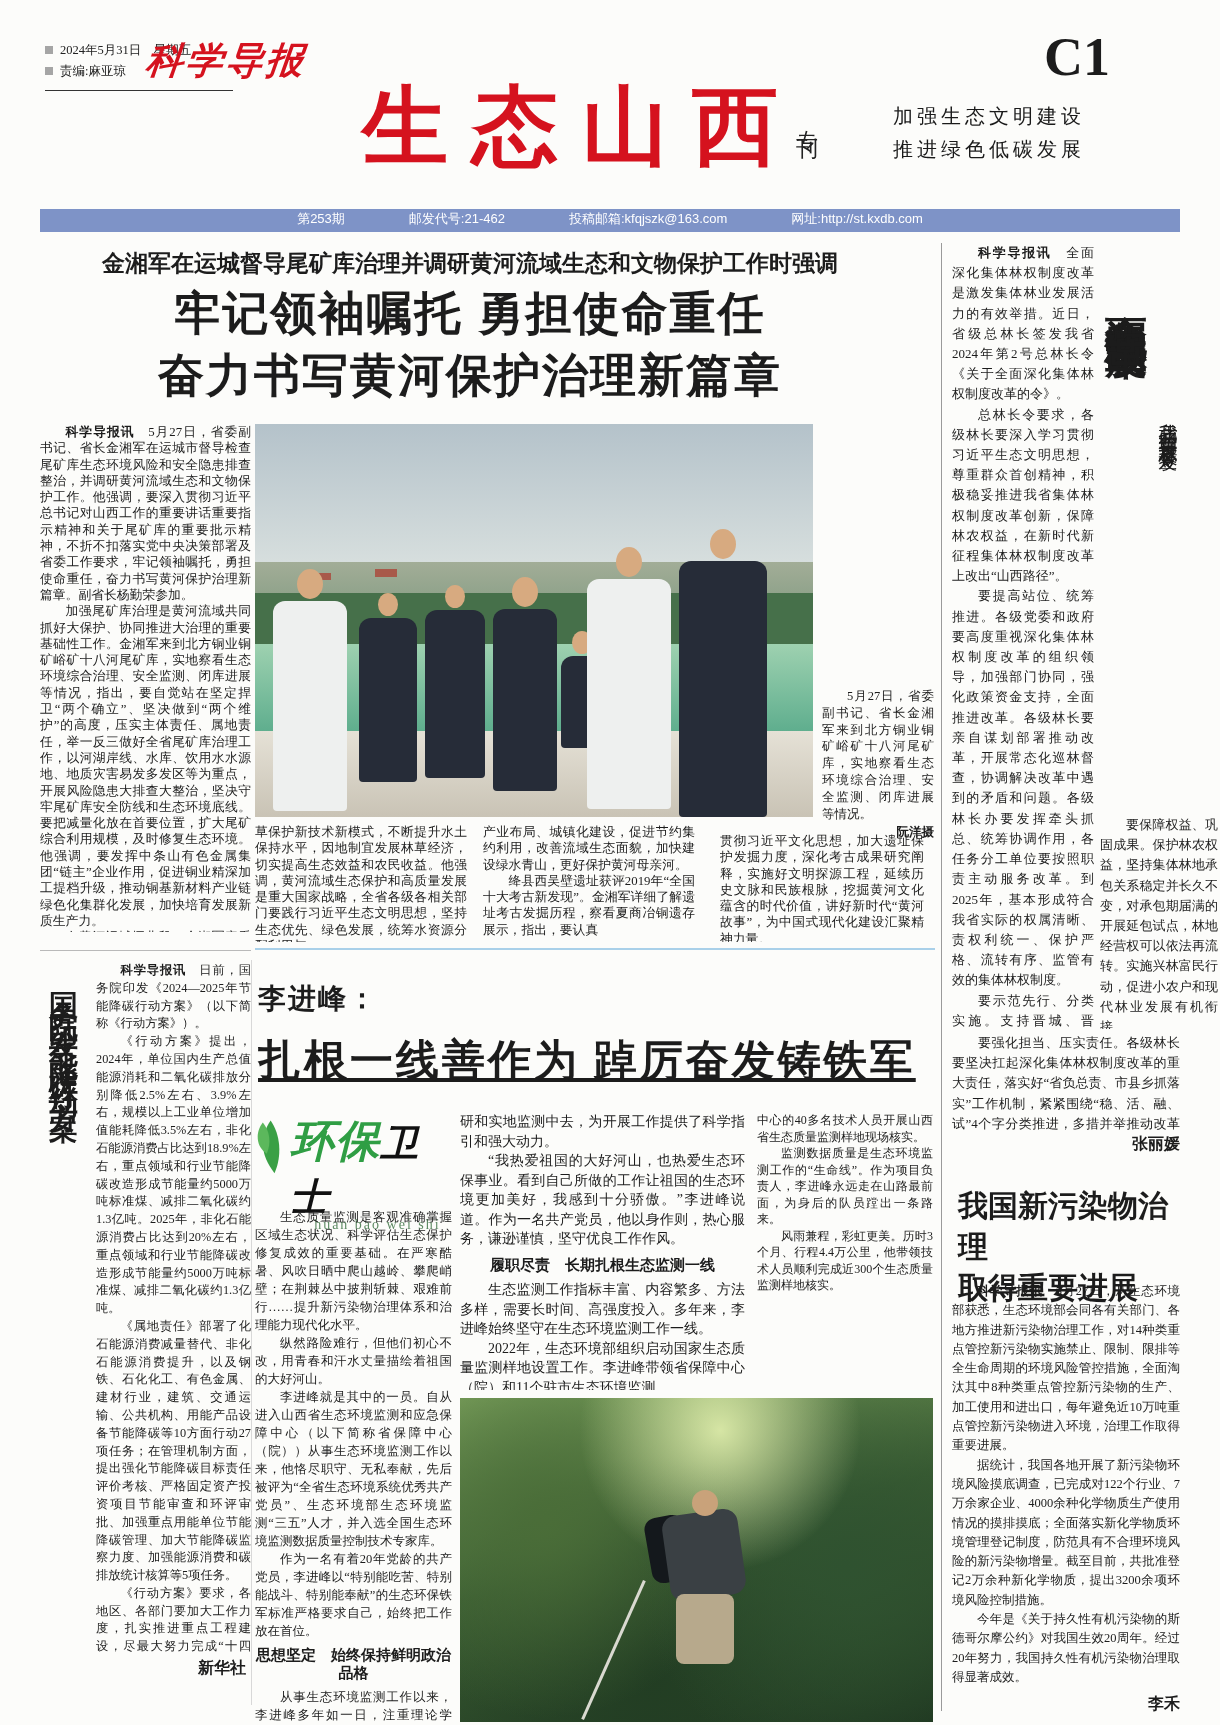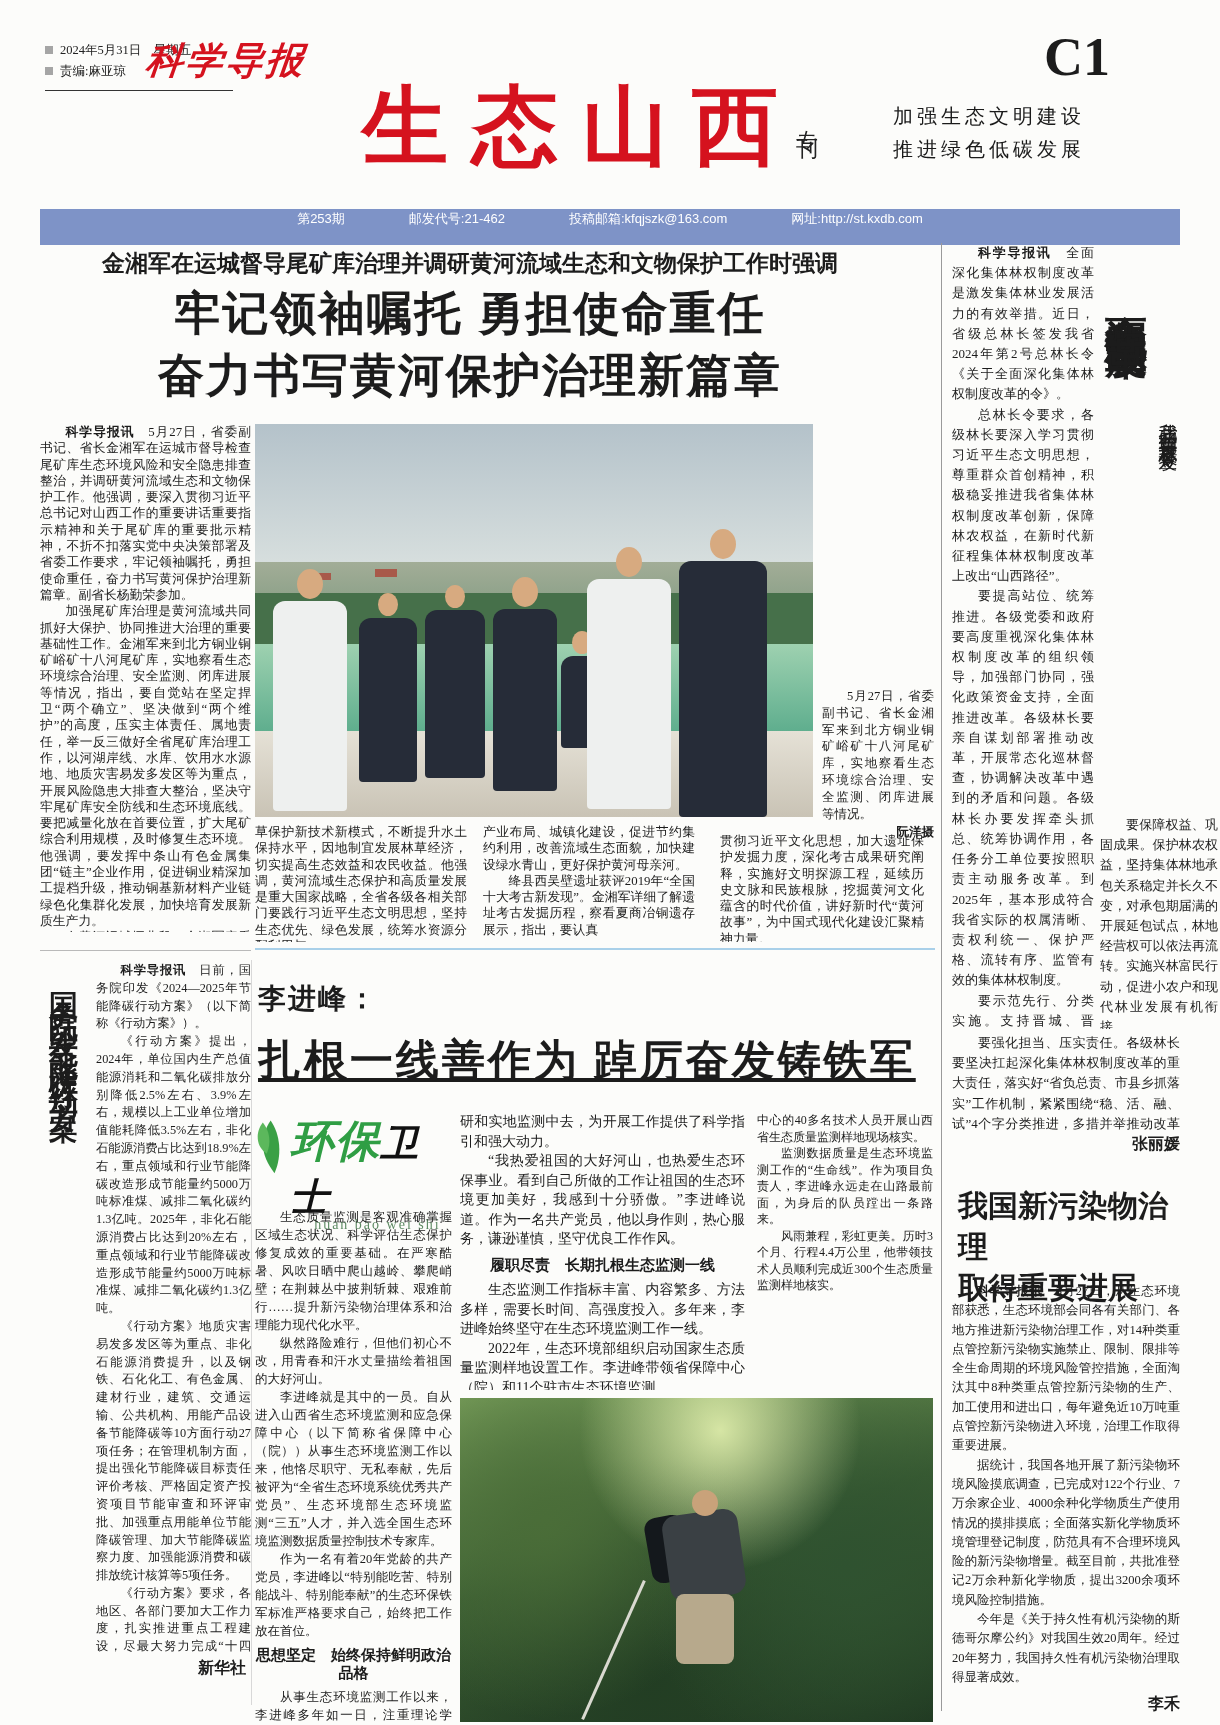--- a/index.html
+++ b/index.html
@@ -18,21 +18,21 @@
   .paperlogo{left:146px;top:36px;font-size:37px;font-weight:900;font-style:italic;color:#d5121e;
              letter-spacing:3px;transform:skewX(-6deg);}
   .edition{left:1044px;top:26px;font-size:54px;font-weight:bold;font-family:"Liberation Serif",serif;}
   .orgbox{left:48px;top:124px;display:flex;align-items:center;gap:14px;}
   .orgbox .orgs{font-size:17px;font-weight:bold;line-height:27px;}
   .orgbox .guide{font-size:17px;}
   .mast{left:362px;top:84px;font-size:86px;font-weight:900;color:#d5121e;letter-spacing:24px;
         font-family:"Liberation Serif",serif;line-height:1;}
   .mast-sub{left:792px;top:112px;writing-mode:vertical-rl;font-size:22px;letter-spacing:9px;color:#222;}
   .slogan{left:893px;top:100px;font-size:20px;line-height:33px;letter-spacing:4px;color:#1a1a1a;}
-  .issuebar{left:40px;top:209px;width:1140px;height:36px;background:#7e93c7;color:#fff;
+  .issuebar{left:40px;top:209px;width:1140px;height:23px;background:#7e93c7;color:#fff;
             font-size:13px;line-height:19px;display:flex;gap:64px;padding-left:0;box-sizing:border-box;
             justify-content:center;font-family:"Liberation Sans",sans-serif;}
 
   
   .kicker{left:40px;top:248px;width:860px;text-align:center;font-size:23px;font-weight:600;}
   .headline{left:40px;top:282px;width:860px;text-align:center;font-weight:900;font-size:46px;
             line-height:62px;letter-spacing:2px;}
   .lead-col1{left:40px;top:424px;width:211px;height:508px;font-size:12.8px;line-height:16.3px;overflow:hidden;}
   .photo-main{left:255px;top:424px;width:558px;height:393px;background:#c2cdd2;overflow:hidden;}
   .ph-sky{position:absolute;left:0;top:0;right:0;height:40%;background:linear-gradient(#b4c2ca,#dbe2e0);}
@@ -199,21 +199,21 @@
 
   <div class="abs rule-h-gray"></div>
   <div class="abs rule-h-blue"></div>
   <div class="abs rule-v-side"></div>
   <div class="abs rule-v-left"></div>
 
   <div class="abs gw-title">国务院印发节能降碳行动方案</div>
   <div class="abs gw-body just">
     <p class="ip"><b class="lead-in">科学导报讯</b><span>　日前，国务院印发《2024—2025年节能降碳行动方案》（以下简称《行动方案》）。</span></p>
     <p class="ip">《行动方案》提出，2024年，单位国内生产总值能源消耗和二氧化碳排放分别降低2.5%左右、3.9%左右，规模以上工业单位增加值能耗降低3.5%左右，非化石能源消费占比达到18.9%左右，重点领域和行业节能降碳改造形成节能量约5000万吨标准煤、减排二氧化碳约1.3亿吨。2025年，非化石能源消费占比达到20%左右，重点领域和行业节能降碳改造形成节能量约5000万吨标准煤、减排二氧化碳约1.3亿吨。</p>
-    <p class="ip">《行动方案》地质灾害易发多发区等为重点、非化石能源消费提升，以及钢铁、石化化工、有色金属、建材行业，建筑、交通运输、公共机构、用能产品设备节能降碳等10方面行动27项任务；在管理机制方面，提出强化节能降碳目标责任评价考核、严格固定资产投资项目节能审查和环评审批、加强重点用能单位节能降碳管理、加大节能降碳监察力度、加强能源消费和碳排放统计核算等5项任务。</p>
+    <p class="ip">《属地责任》部署了化石能源消费减量替代、非化石能源消费提升，以及钢铁、石化化工、有色金属、建材行业，建筑、交通运输、公共机构、用能产品设备节能降碳等10方面行动27项任务；在管理机制方面，提出强化节能降碳目标责任评价考核、严格固定资产投资项目节能审查和环评审批、加强重点用能单位节能降碳管理、加大节能降碳监察力度、加强能源消费和碳排放统计核算等5项任务。</p>
     <p class="ip">《行动方案》要求，各地区、各部门要加大工作力度，扎实推进重点工程建设，尽最大努力完成“十四五”节能降碳约束性指标。</p>
   </div>
   <div class="abs gw-byline byline">新华社</div>
 
   <div class="abs pf-name">李进峰：</div>
   <div class="abs pf-head">扎根一线善作为  踔厉奋发铸铁军</div>
 
   <div class="abs pf-col1">
     <div class="hb-logo">
       <svg width="34" height="66" viewBox="0 0 34 66">

